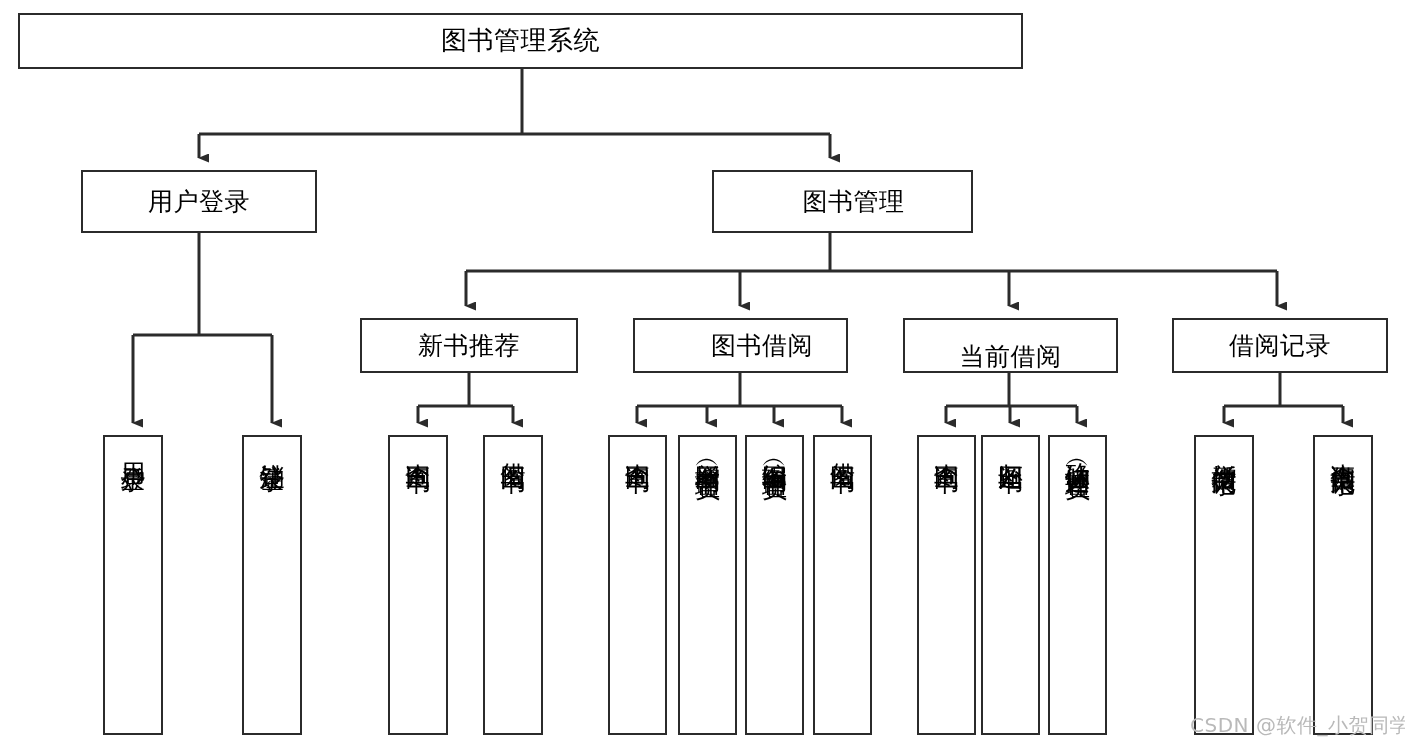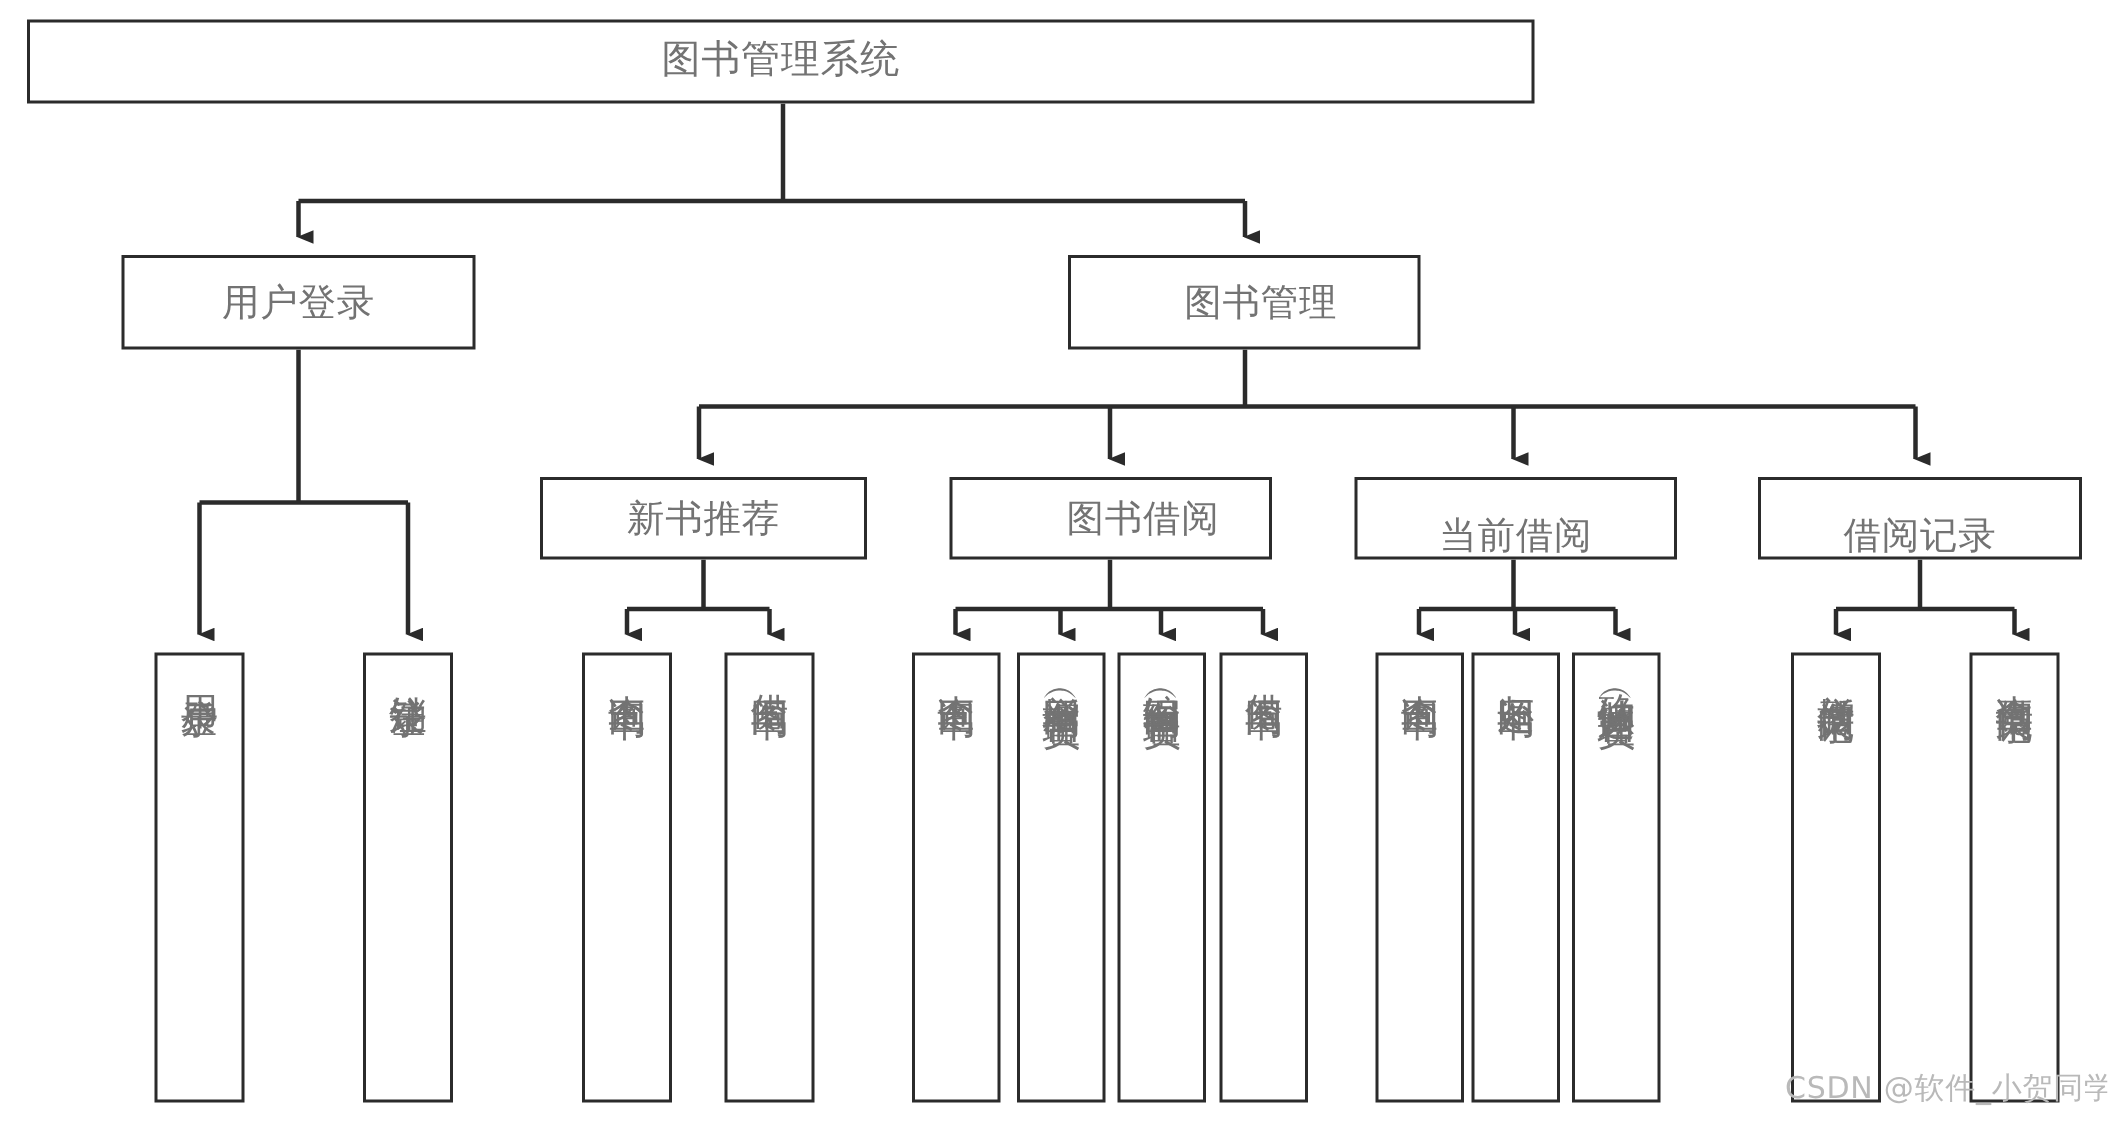--- a/index.html
+++ b/index.html
@@ -26,21 +26,21 @@
     pointer-events: none;
   }
   .node {
     position: absolute;
     box-sizing: border-box;
     border: 2.5px solid #2b2b2b;
     background: #ffffff;
     display: flex;
     align-items: center;
     justify-content: center;
-    color: #737373;
+    color: #000000;
     line-height: 1.12;
   }
   .node .label {
     display: block;
     text-align: center;
     white-space: pre-line;
   }
   .node.horizontal .label {
     font-size: 25px;
     letter-spacing: 0.5px;
@@ -124,33 +124,33 @@
     </g>
   </svg>
 
   <div id="nodes">
       <div class="node horizontal root" style="left: 18px; top: 13px; width: 1005px; height: 56px;">
         <span class="label">图书管理系统</span>
       </div>
       <div class="node horizontal" style="left: 81px; top: 170px; width: 236px; height: 63px;">
         <span class="label">用户登录</span>
       </div>
-      <div class="node horizontal" style="left: 712px; top: 170px; width: 235px; height: 63px; padding-left: 22px;">
+      <div class="node horizontal" style="left: 712px; top: 170px; width: 261px; height: 63px; padding-left: 22px;">
         <span class="label">图书管理</span>
       </div>
       <div class="node horizontal" style="left: 360px; top: 318px; width: 218px; height: 55px;">
         <span class="label">新书推荐</span>
       </div>
       <div class="node horizontal" style="left: 633px; top: 318px; width: 215px; height: 55px; padding-left: 43px;">
         <span class="label">图书借阅</span>
       </div>
       <div class="node horizontal" style="left: 903px; top: 318px; width: 215px; height: 55px; align-items: flex-end;">
         <span class="label">当前借阅</span>
       </div>
-      <div class="node horizontal" style="left: 1172px; top: 318px; width: 216px; height: 55px; align-items: flex-end;">
+      <div class="node horizontal" style="left: 1172px; top: 318px; width: 216px; height: 55px;">
         <span class="label">借阅记录</span>
       </div>
       <div class="node vertical" style="left: 103px; top: 435px; width: 60px; height: 300px;">
         <span class="label">用户登录</span>
       </div>
       <div class="node vertical" style="left: 242px; top: 435px; width: 60px; height: 300px;">
         <span class="label">注销登录</span>
       </div>
       <div class="node vertical" style="left: 388px; top: 435px; width: 60px; height: 300px;">
         <span class="label">查询图书</span>

